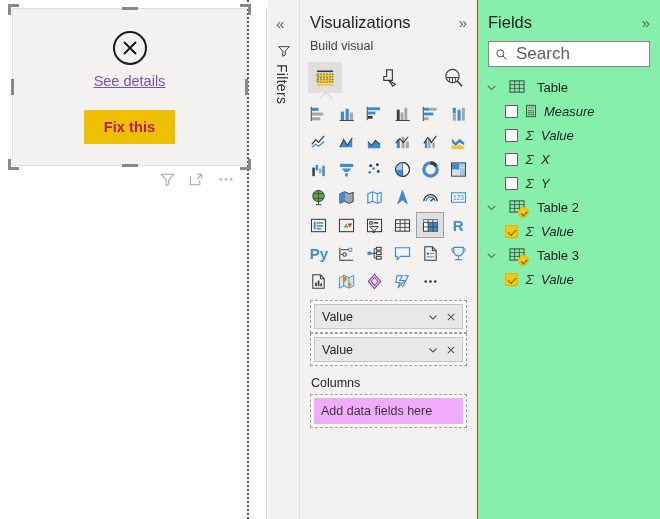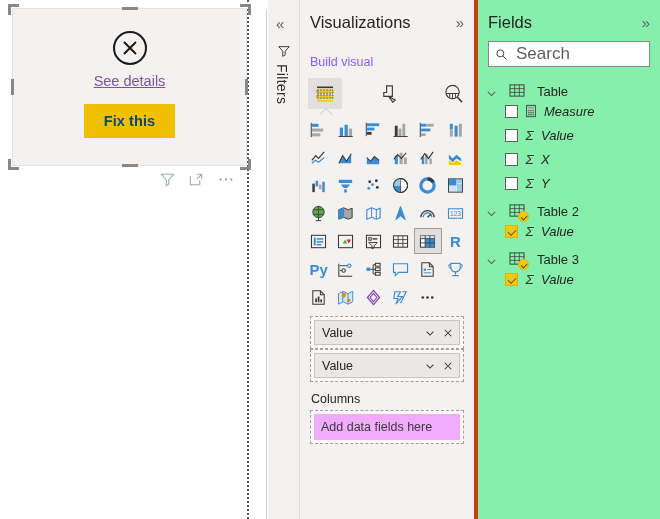--- a/index.html
+++ b/index.html
@@ -52,21 +52,21 @@
     width: 17px; height: 2px; background: #1a1a1a;
     transform-origin: center;
   }
   .err-circle:before { transform: translate(-50%,-50%) rotate(45deg); }
   .err-circle:after  { transform: translate(-50%,-50%) rotate(-45deg); }
   .see-details {
     margin-top: 9px; font-size: 14.5px; color: #7a52a8;
     text-decoration: underline; cursor: pointer; line-height: 1.1;
   }
   .fix-btn {
-    margin-top: 14px; background: #EFC000; color: #0c4a6e;
+    margin-top: 20px; background: #EFC000; color: #be185d;
     border: none; font-weight: bold; font-size: 14.5px;
     font-family: "Liberation Sans", sans-serif;
     padding: 9px 20px; cursor: pointer; letter-spacing: .1px;
   }
 
   
   .h { position: absolute; background: #8a8886; }
   .corner { position: absolute; width: 11px; height: 11px; }
   .corner:before, .corner:after { content:""; position:absolute; background:#8a8886; }
   .corner.tl:before { left:0; top:0; width:11px; height:3px; }
@@ -102,30 +102,30 @@
   .rail-label {
     position: absolute; left: 6px; top: 64px;
     font-size: 14px; color: #323130;
     writing-mode: vertical-rl; letter-spacing: .3px;
     white-space: nowrap; cursor: pointer;
   }
 
   
   #viz-pane {
     position: absolute; left: 300px; top: 0; width: 178px; height: 519px;
-    background: #f3f2f1; border-right: 4px solid #c2410c;
+    background: #f3f2f1; border-right: 1px solid #c2410c;
     overflow: hidden;
   }
   .pane-head {
     display: flex; align-items: center; justify-content: space-between;
     padding: 13px 10px 0 10px;
   }
   .pane-title { font-size: 16.5px; color: #252423; }
   .pane-expand { font-size: 15px; color: #605e5c; cursor: pointer; line-height:1; }
-  .sub-label { font-size: 12.5px; color: #8b5cf6; padding: 7px 0 0 10px; margin-top: 16px; }
+  .sub-label { font-size: 12.5px; color: #404040; padding: 7px 0 0 10px; }
 
   
   .viz-tabs {
     position: relative; display: flex; align-items: flex-end;
     padding: 3px 0 0 8px; gap: 30px; height: 40px;
   }
   .viz-tab {
     width: 34px; height: 31px; display: flex;
     align-items: center; justify-content: center; cursor: pointer;
   }
@@ -178,21 +178,21 @@
   }
   #search-box input {
     border: none; outline: none; background: transparent;
     font-family: "Liberation Sans", sans-serif;
     font-size: 17px; color: #252423; width: 100%;
   }
   #search-box input::placeholder { color: #605e5c; opacity: 1; }
 
   #fields-tree { padding: 8px 0 0 0; }
   .tnode {
-    display: flex; align-items: flex-end; height: 24px;
+    display: flex; align-items: center; height: 24px;
     padding-left: 8px; cursor: pointer; gap: 11px;
   }
   .tnode .chev { width: 12px; color: #605e5c; font-size: 11px; line-height: 1; }
   .tnode .tlabel { font-size: 13px; color: #252423; }
   .fnode {
     display: flex; align-items: center; height: 24px;
     padding-left: 27px; cursor: pointer; gap: 6px; font-style: italic;
   }
   .cbox {
     width: 13px; height: 13px; border: 1px solid #605e5c;

